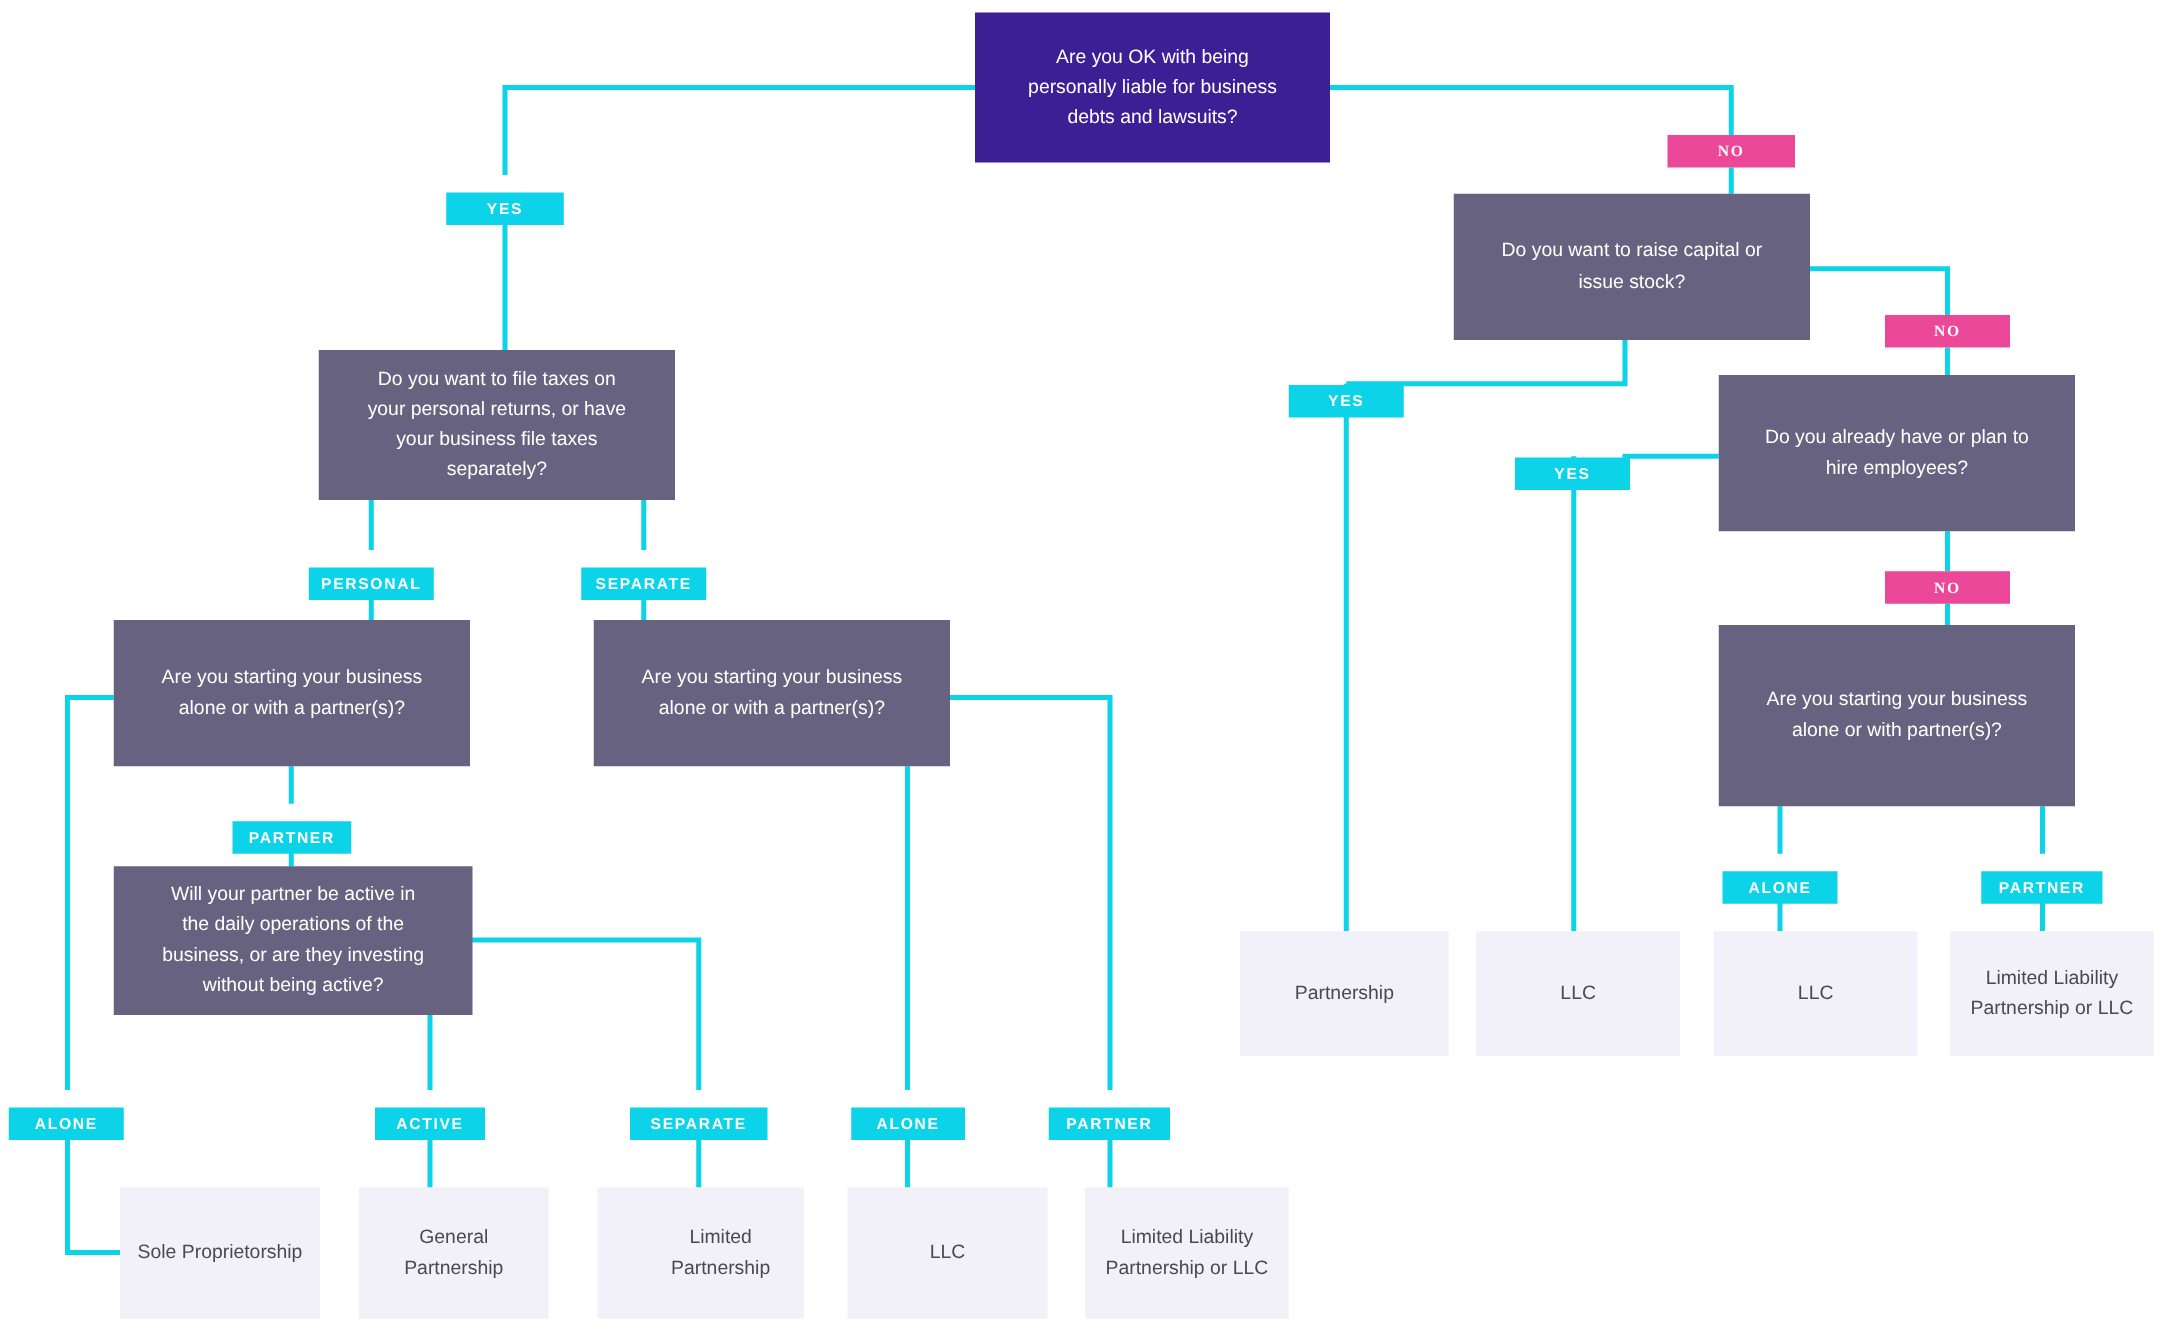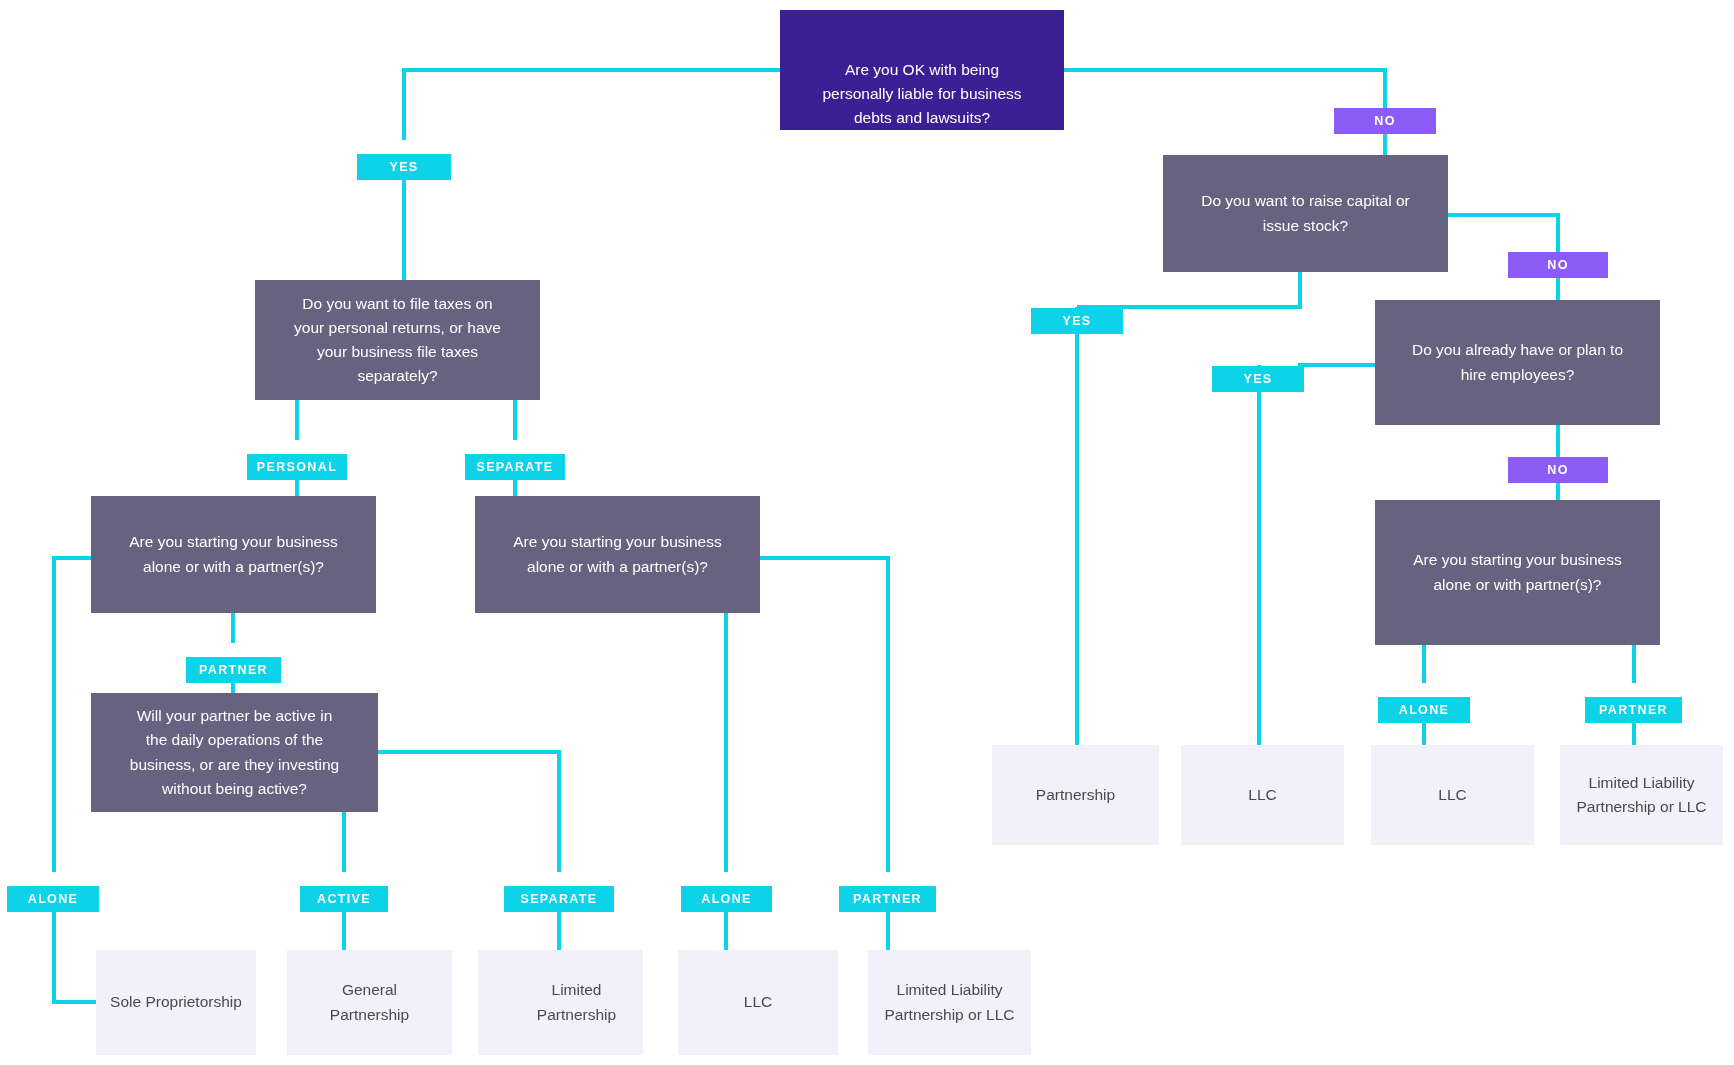--- a/index.html
+++ b/index.html
@@ -45,21 +45,20 @@
     box-sizing: border-box;
     white-space: pre-line;
   }
 
   
   .node.root {
     background: #3d1f95;
     color: #ffffff;
     font-size: 15.5px;
     line-height: 1.55;
-    align-items: flex-end;
   }
 
   
   .node.question {
     background: #676280;
     color: #ffffff;
     font-size: 15.5px;
     line-height: 1.55;
   }
 
@@ -84,21 +83,22 @@
     font-weight: 700;
     letter-spacing: 1.35px;
     z-index: 8;
     white-space: nowrap;
   }
   .pill.yes, .pill.choice {
     background: #0dd3e8;
     margin-top: 14px;
   }
   .pill.no {
-    background: #8b5cf6;
+    background: #ec4899;
+    font-family: Liberation Serif, serif;
   }
 </style>
 </head>
 <body>
 
 <div id="canvas">
 
   <svg id="wires" viewBox="0 0 1734 1065" width="1734" height="1065" xmlns="http://www.w3.org/2000/svg" aria-hidden="true">
     <g fill="none" stroke="#0dd3e8" stroke-width="4" stroke-linecap="butt" stroke-linejoin="miter">
 
@@ -197,21 +197,21 @@
 
   <div class="node question" style="left:1375px; top:500px; width:285px; height:145px;">
     <span class="node-text">Are you starting your business
 alone or with partner(s)?</span>
   </div>
 
   <div class="node result" style="left:96px; top:950px; width:160px; height:105px;">
     <span class="node-text">Sole Proprietorship</span>
   </div>
 
-  <div class="node result" style="left:287px; top:950px; width:165px; height:105px;">
+  <div class="node result" style="left:287px; top:950px; width:152px; height:105px;">
     <span class="node-text">General Partnership</span>
   </div>
 
   <div class="node result" style="left:478px; top:950px; width:165px; height:105px;padding-left:32px;">
     <span class="node-text">Limited Partnership</span>
   </div>
 
   <div class="node result" style="left:678px; top:950px; width:160px; height:105px;">
     <span class="node-text">LLC</span>
   </div>

